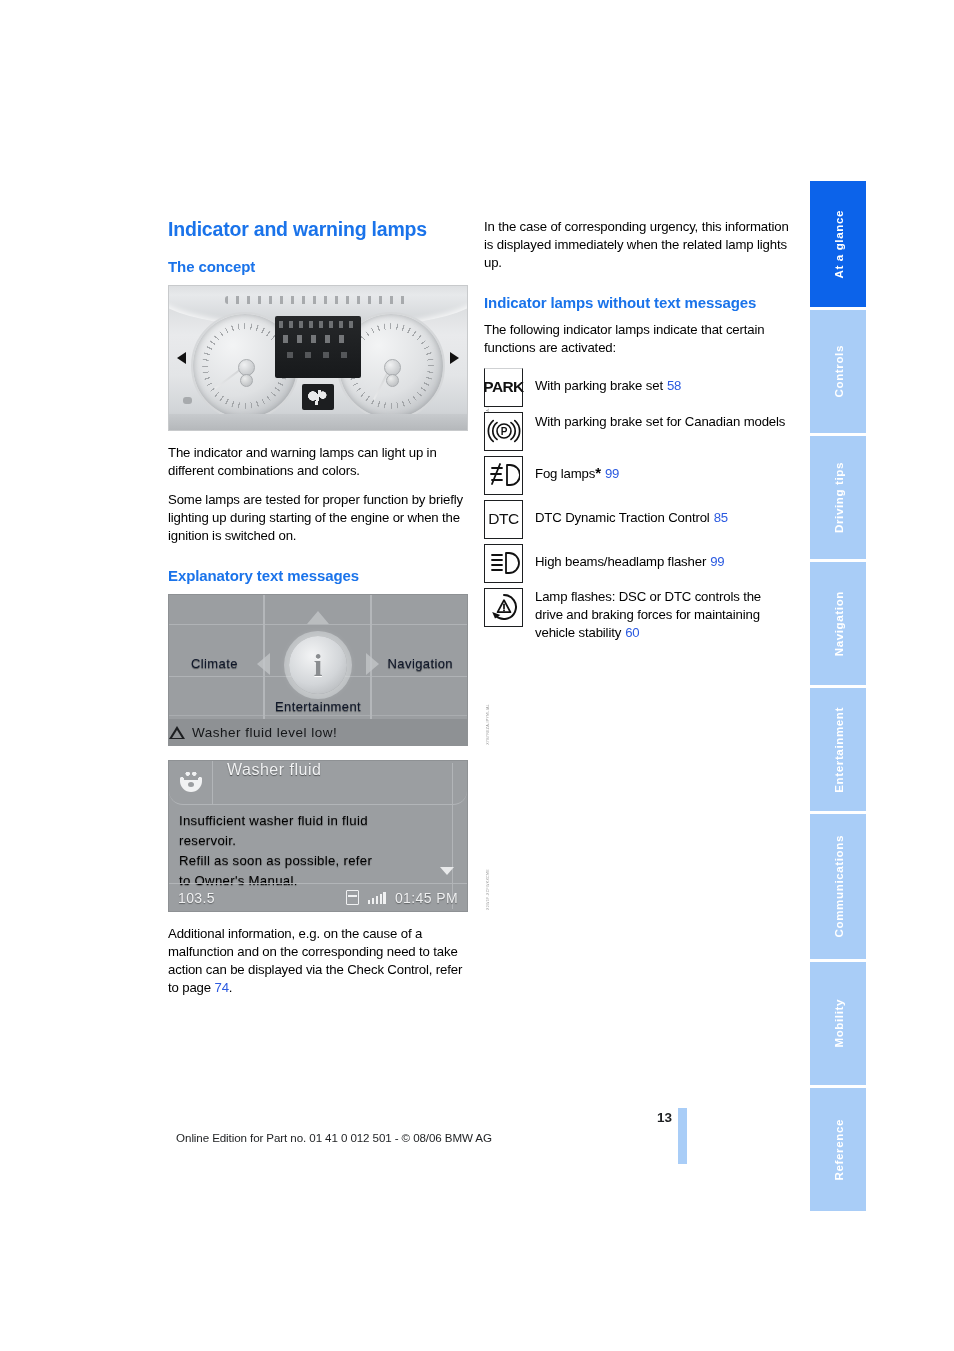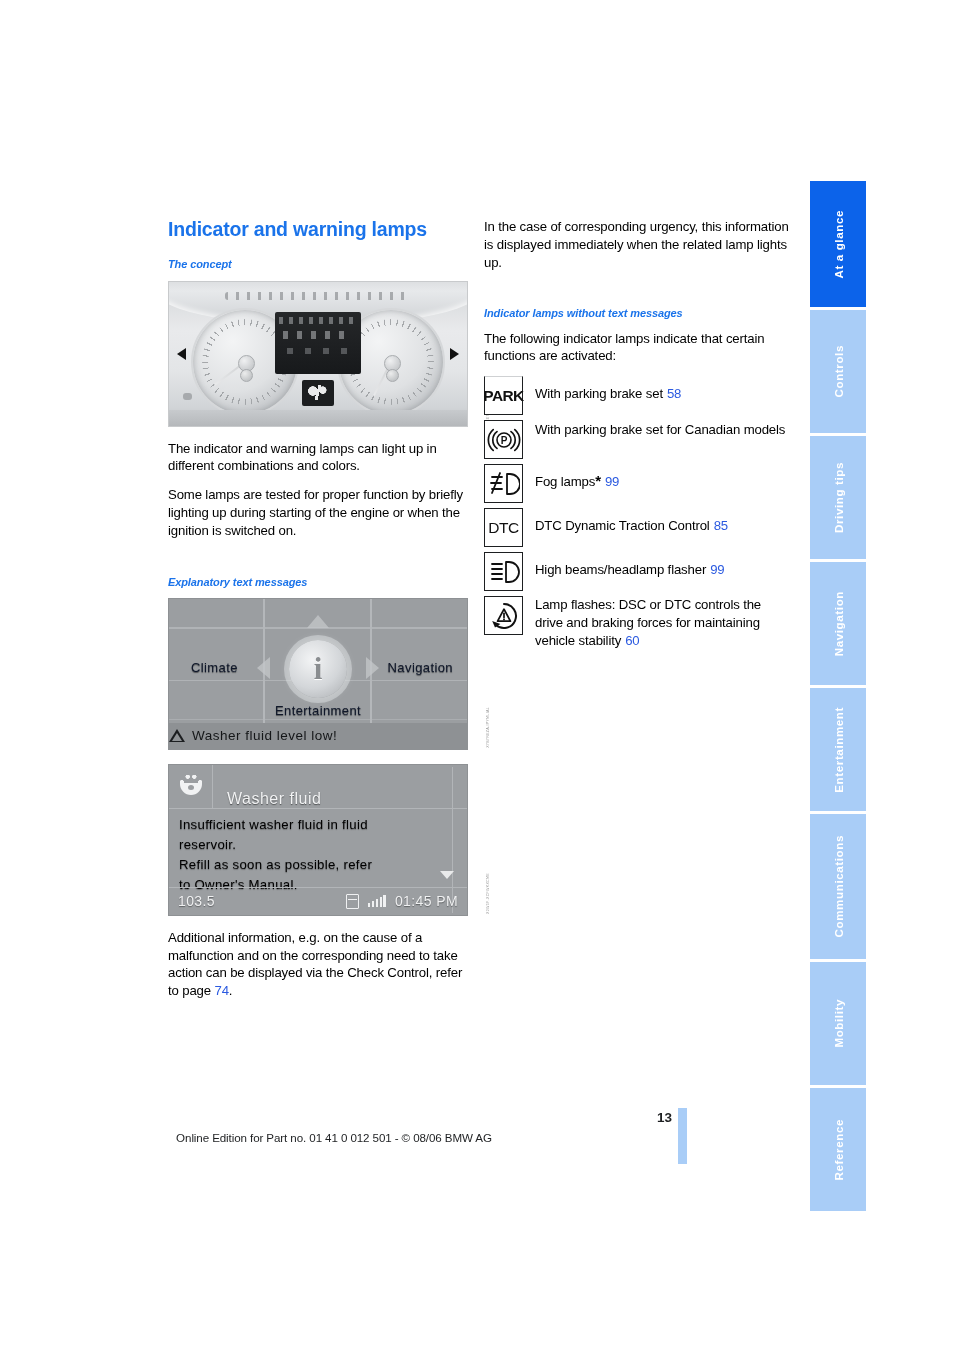--- a/index.html
+++ b/index.html
@@ -35,29 +35,28 @@
   
   .h1 {
     font-size: 19.5px;
     font-weight: bold;
     color: #1a73ea;
     letter-spacing: -0.2px;
     margin: 0 0 18px 0;
     line-height: 1.15;
   }
   .h2 {
-    font-size: 11px;
+    font-size: 15px;
     font-weight: bold;
     color: #1a73ea;
     letter-spacing: -0.1px;
     margin: 0 0 9px 0;
     line-height: 1.2;
-    font-style: italic;
-  }
-  .h2.spaced { margin-top: 36px; }
+  }
+  .h2.spaced { margin-top: 23px; }
 
   
   p.body {
     font-size: 13.2px;
     line-height: 17.8px;
     margin: 0 0 11px 0;
     letter-spacing: -0.15px;
   }
   p.body:last-child { margin-bottom: 0; }
   .pageref {
@@ -312,22 +311,23 @@
   #washer-panel {
     width:300px; height:152px;
     background:#9b9ea1;
     border:1px solid #8e9194;
     box-sizing:border-box;
     position:relative;
     overflow:hidden;
   }
   #washer-head {
     position:absolute; left:0; right:0; top:0; height:43px;
-    display:flex; align-items:flex-end;
+    display:flex; align-items:flex-start;
     border-bottom:1px solid #b2b5b8;
+    border-radius:14px;
   }
   #washer-icon-box {
     width:43px; height:43px;
     display:flex; align-items:center; justify-content:center;
     border-right:1px solid #b2b5b8;
   }
   #washer-icon-box .wicon {
     width:26px; height:22px; position:relative;
   }
   #washer-icon-box .wicon .bowl {

